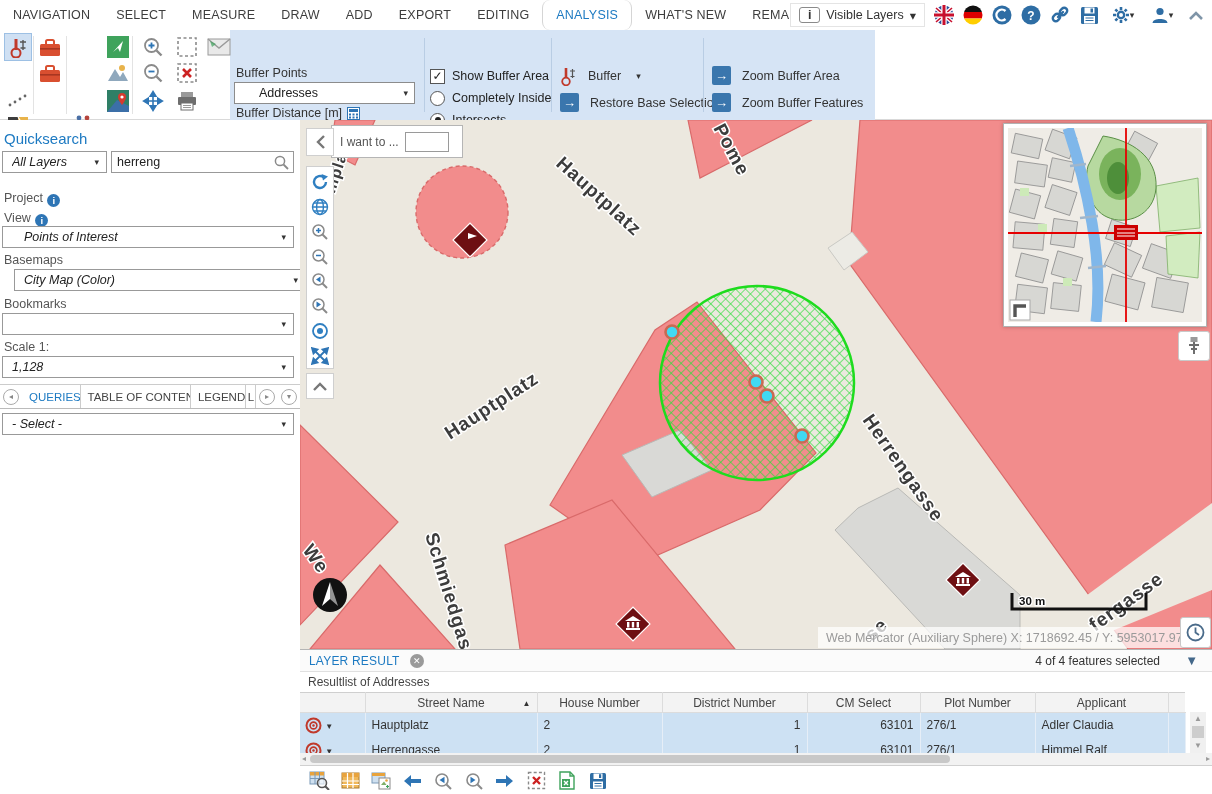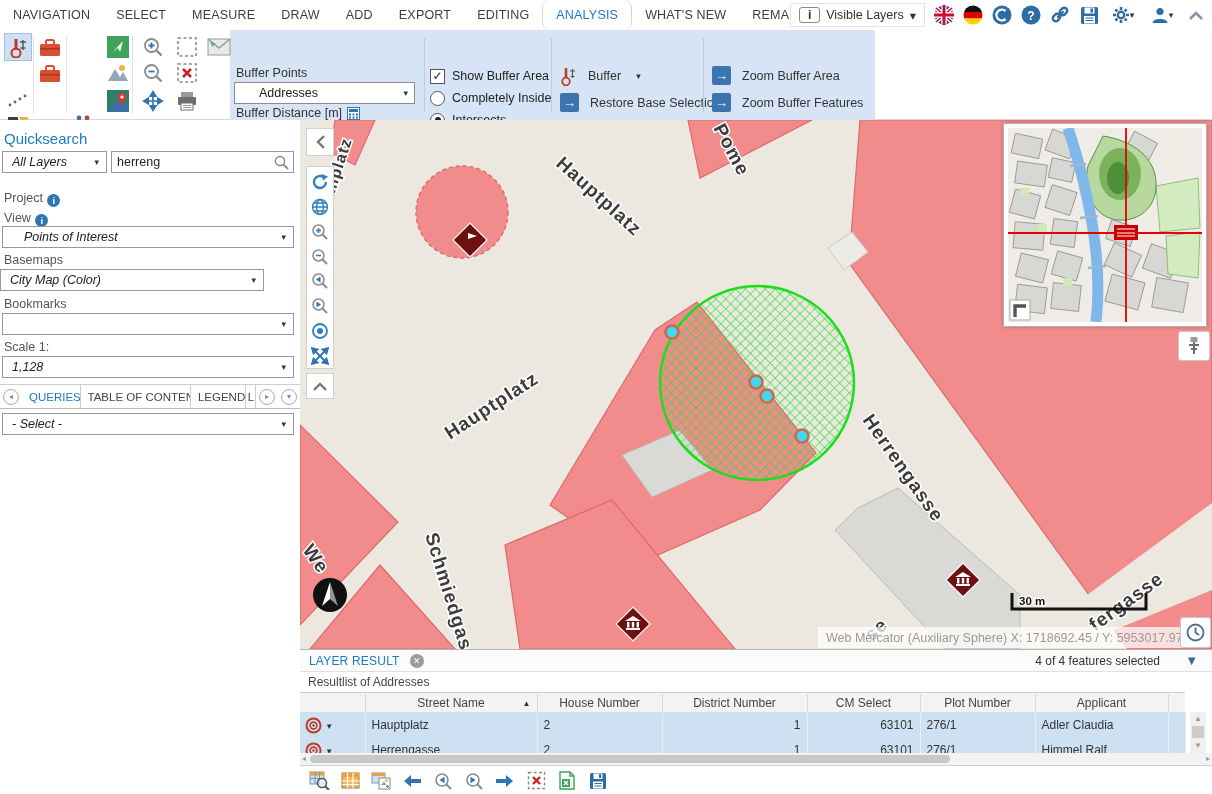--- a/index.html
+++ b/index.html
@@ -443,21 +443,21 @@
     </div>
     <div class="abs" style="left:4px;top:88px">
       <span class="sb-label">View</span>
       <span class="info-i">i</span>
     </div>
     <div class="sb-select" style="left:2px;top:106px;width:292px">
       <span class="val" style="padding-left:12px">Points of Interest</span>
       <span class="caret">▾</span>
     </div>
     <div class="abs sb-label" style="left:4px;top:133px">Basemaps</div>
-    <div class="sb-select" style="left:0;top:149px;width:264px">
+    <div class="sb-select" style="left:14px;top:149px;width:292px">
       <span class="val">City Map (Color)</span>
       <span class="caret">▾</span>
     </div>
     <div class="abs sb-label" style="left:4px;top:177px">Bookmarks</div>
     <div class="sb-select" style="left:2px;top:193px;width:292px">
       <span class="val"></span>
       <span class="caret">▾</span>
     </div>
     <div class="abs sb-label" style="left:4px;top:220px">Scale 1:</div>
     <div class="sb-select" style="left:2px;top:236px;width:292px">
@@ -558,20 +558,24 @@
         <text class="maplabel" transform="translate(572,522) rotate(-42)">se</text>
         <text class="maplabel" transform="translate(795,512) rotate(-36)">fergasse</text>
       </g>
 
       <g>
         <path d="M712,473 V489 H846 V473" fill="none" stroke="#111" stroke-width="3"></path>
         <text x="719" y="485" font-size="11.5" font-weight="bold" fill="#111" stroke="#fff" stroke-width="2.5" paint-order="stroke">30 m</text>
       </g>
     </svg>
 
+    <div id="iwant" class="abs">
+      <span class="txt">I want to ...</span>
+      <input style="">
+    </div>
 
     <div class="mtb abs" id="mtb-collapse">
       <svg width="9" height="14">
           <path d="M8 1 L2 7 L8 13" stroke="#777" stroke-width="2.4" fill="none"></path>
         </svg>
     </div>
     <div class="mtb abs" id="mtb-tools">
       <div class="mtb-ic">
           <svg width="18" height="18">
             <path d="M15 9 a6 6 0 1 1 -2.2-4.7" fill="none" stroke="#2f7fc1" stroke-width="2.4"></path>

